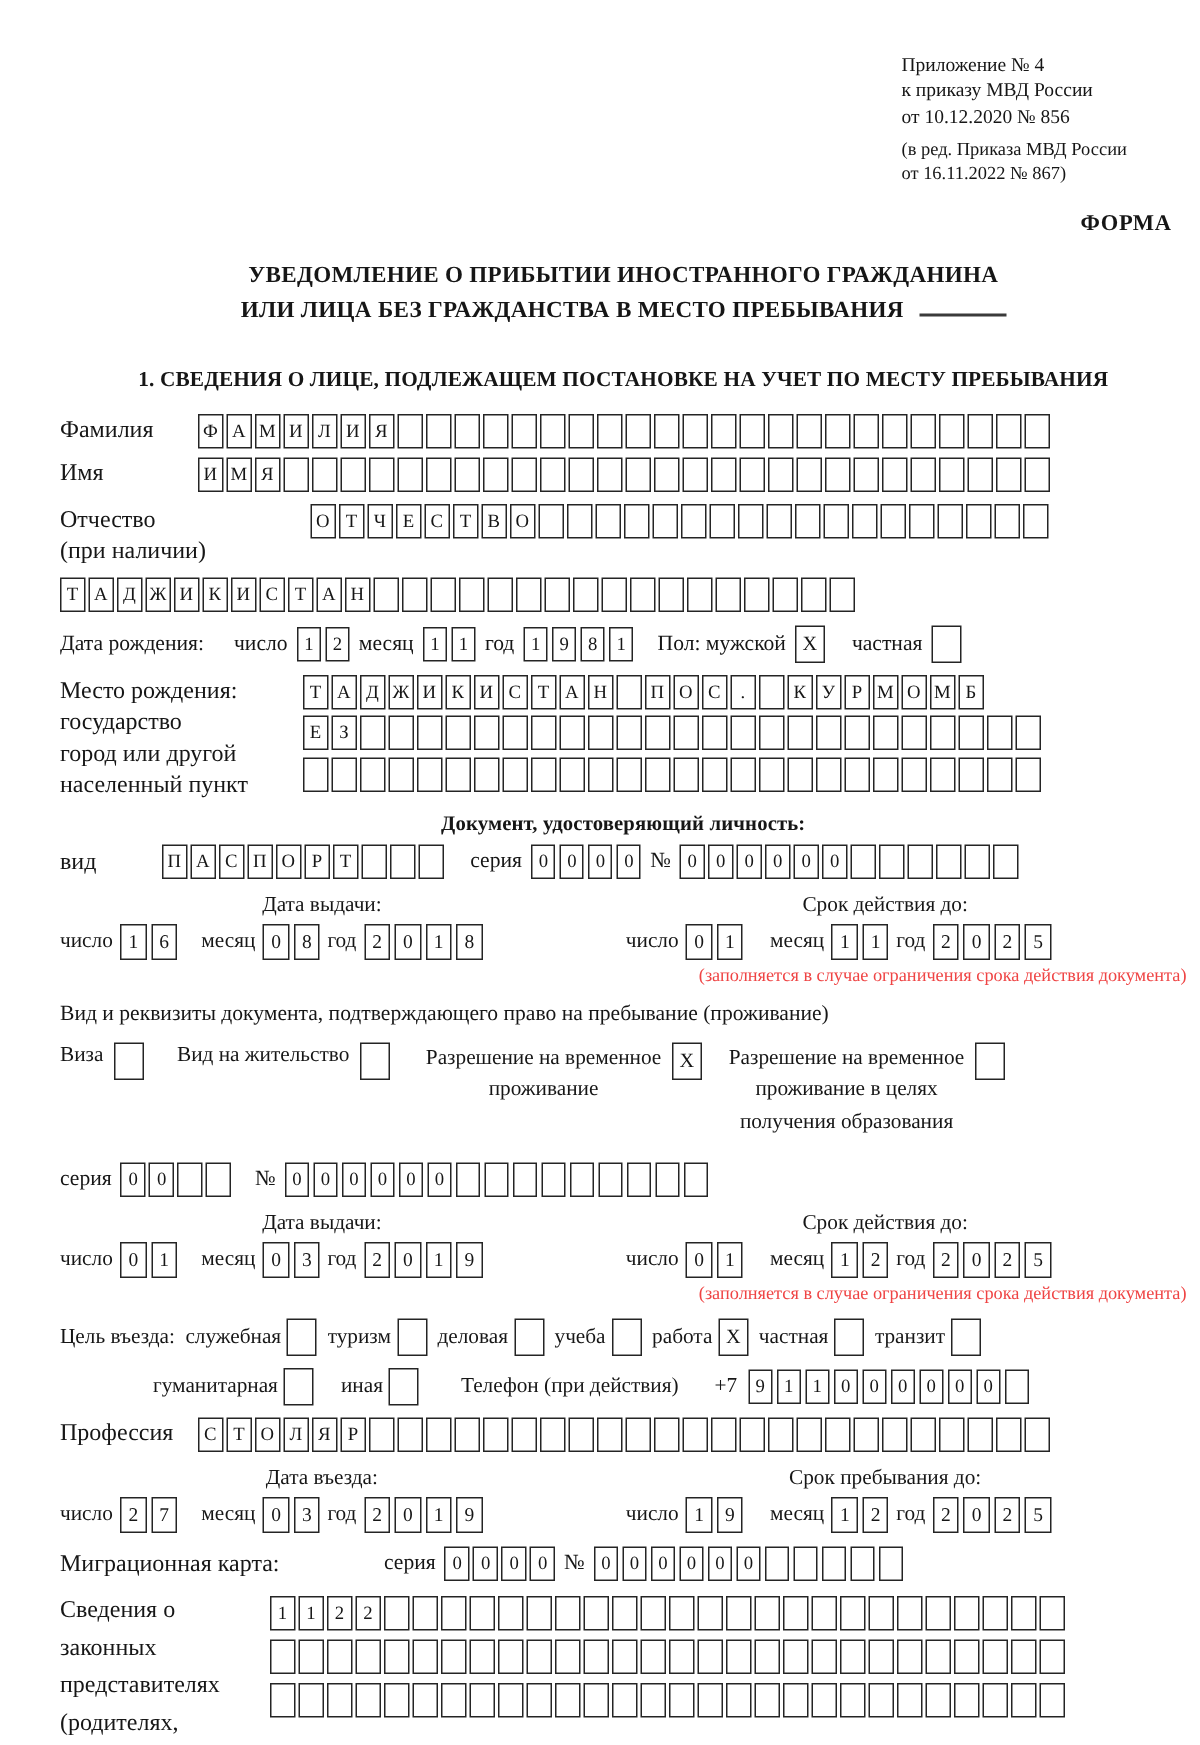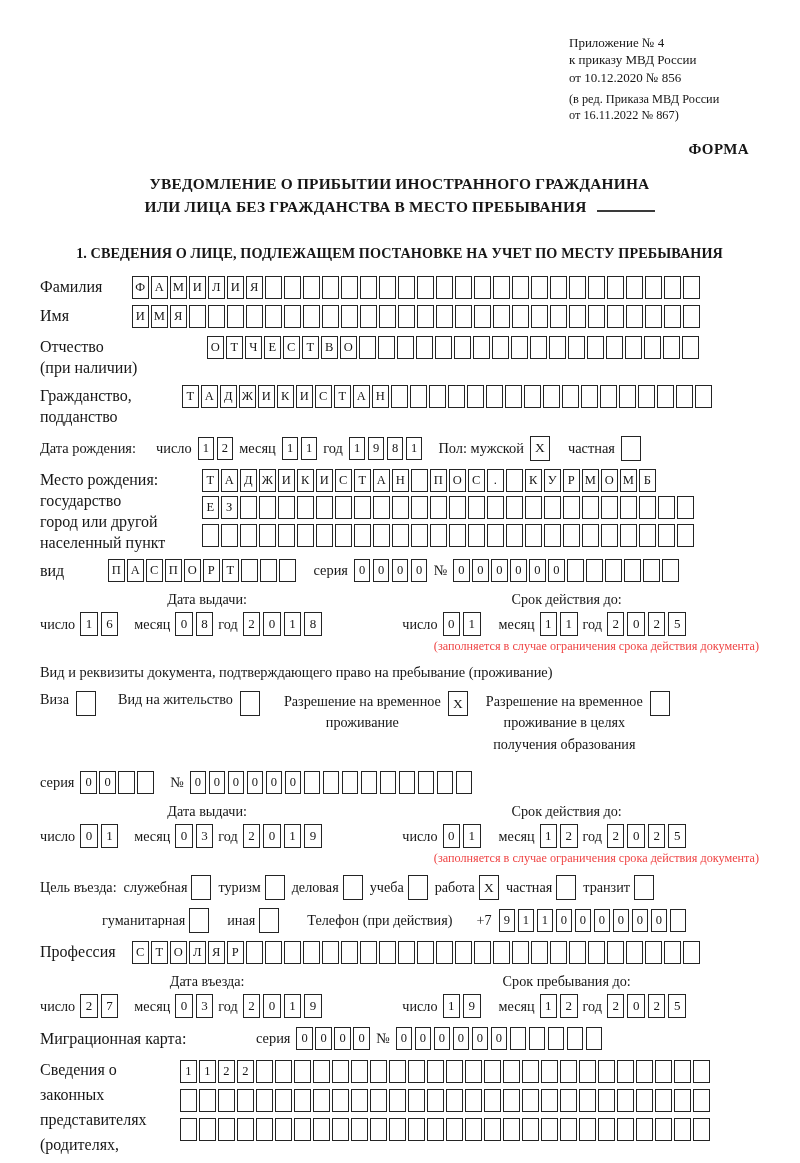--- a/index.html
+++ b/index.html
@@ -2,21 +2,21 @@
 <html><head>
 <meta charset="utf-8">
 <style>
   * { box-sizing: border-box; margin: 0; padding: 0; }
   html,body { width:800px; height:1163px; }
   body {
     background:#ffffff; color:#161616;
     font-family:"Liberation Serif", serif;
     overflow:hidden;
   }
-  .page { padding:34px 41px 0 40px; width:800px; height:930px; }
+  .page { padding:34px 9px 0 40px; width:800px; height:930px; }
 
   
   .cellrow { display:flex; gap:2.5px; flex:0 0 auto; }
   .cell {
     width:16.5px; height:23px; border:1.7px solid #242424;
     display:inline-flex; align-items:center; justify-content:center;
     font-size:12.5px; flex:0 0 auto; background:#fff;
   }
   .cbox {
     width:20px; height:25px; border:1.7px solid #242424;
@@ -191,24 +191,20 @@
         <span class="cell"></span>
         <span class="cell"></span>
         <span class="cell"></span>
         <span class="cell"></span>
         <span class="cell"></span>
         <span class="cell"></span>
       </div>
   </div>
 
   <div class="frow mt6">
-    <div class="lbl w142">
-      <div>Гражданство,</div>
-      <div>подданство</div>
-    </div>
     <div class="cellrow">
         <span class="cell">Т</span>
         <span class="cell">А</span>
         <span class="cell">Д</span>
         <span class="cell">Ж</span>
         <span class="cell">И</span>
         <span class="cell">К</span>
         <span class="cell">И</span>
         <span class="cell">С</span>
         <span class="cell">Т</span>
@@ -348,20 +344,21 @@
           <span class="cell"></span>
           <span class="cell"></span>
           <span class="cell"></span>
           <span class="cell"></span>
           <span class="cell"></span>
           <span class="cell"></span>
         </div>
     </div>
   </div>
 
+  <div class="dochead">Документ, удостоверяющий личность:</div>
 
   <div class="inline mt6">
     <span class="lbl" style="width:62px">вид</span>
     <span class="cellrow">
         <span class="cell">П</span>
         <span class="cell">А</span>
         <span class="cell">С</span>
         <span class="cell">П</span>
         <span class="cell">О</span>
         <span class="cell">Р</span>

